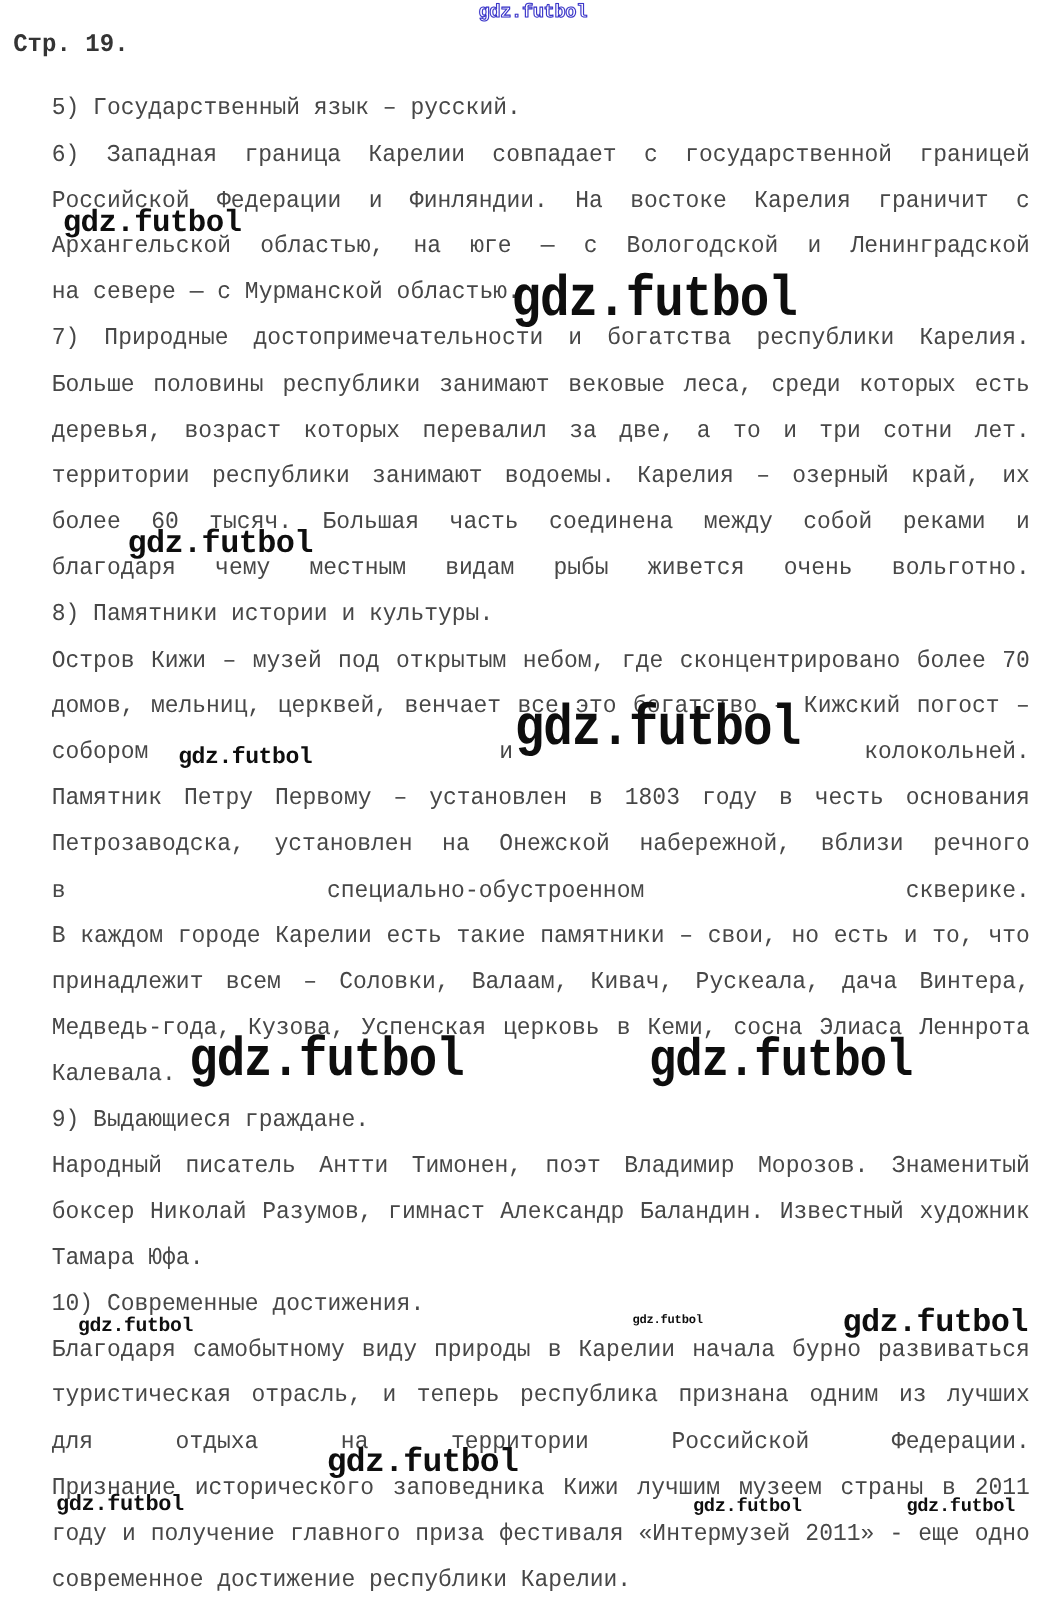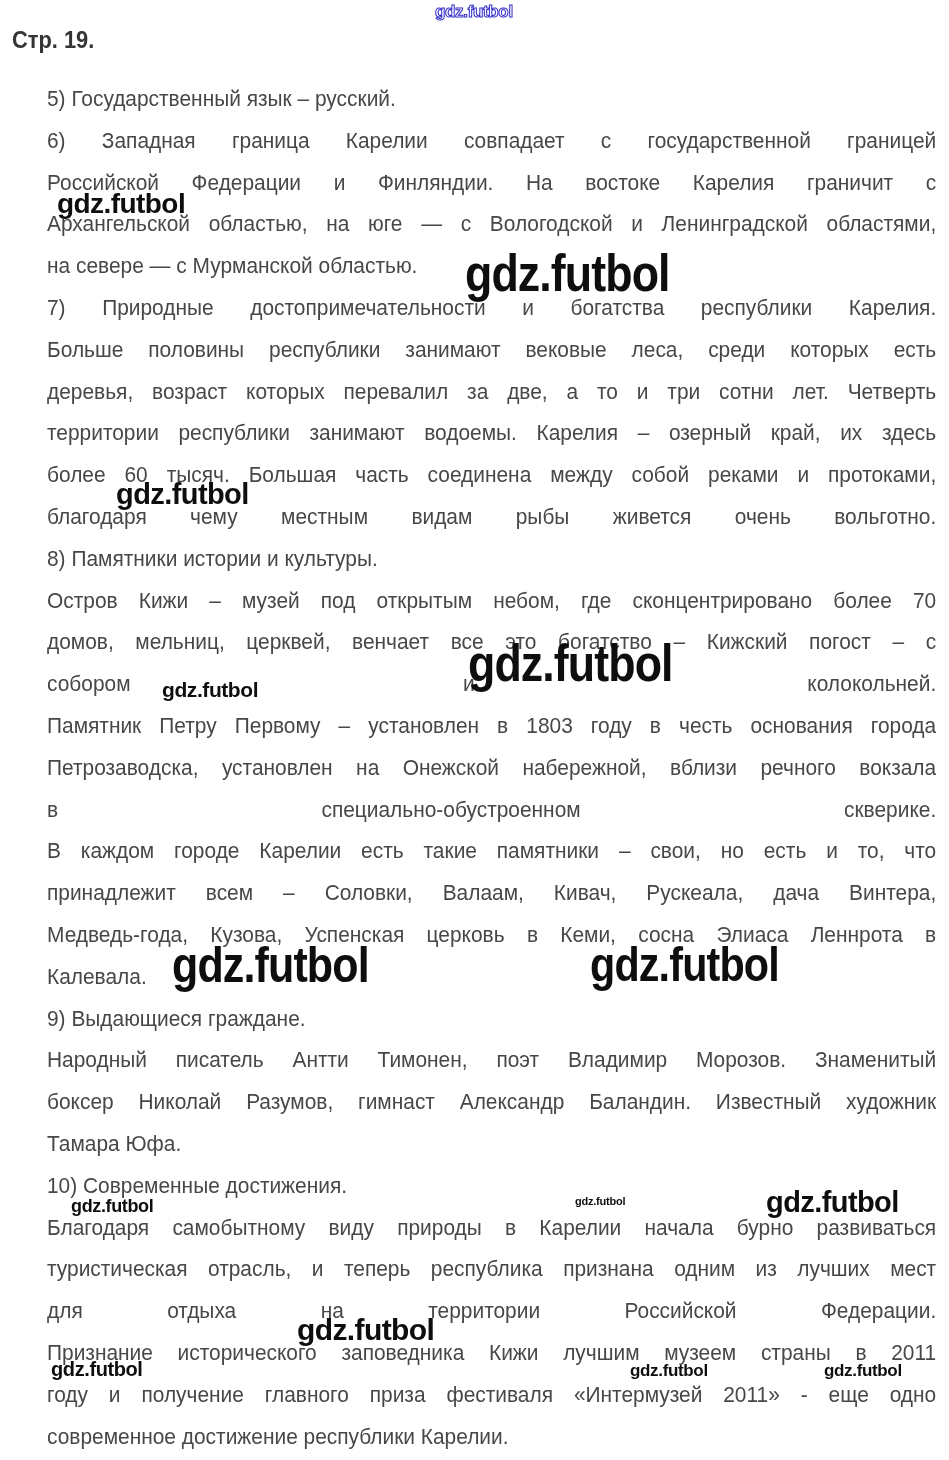--- a/index.html
+++ b/index.html
@@ -2,21 +2,21 @@
 <html><head>
 <meta charset="utf-8">
 <style>
   html,body{margin:0;padding:0;background:#ffffff;}
   .page{
     position:relative;
     width:949px;
     height:1460px;
     background:#ffffff;
     overflow:hidden;
-    font-family:Liberation Sans, sans-serif;
+    font-family:Liberation Mono, monospace;
   }
   .heading{
     position:absolute;
     left:12px;
     top:27px;
     margin:0;
     font-size:23px;
     font-weight:bold;
     color:#343434;
     transform:scaleX(0.95);

